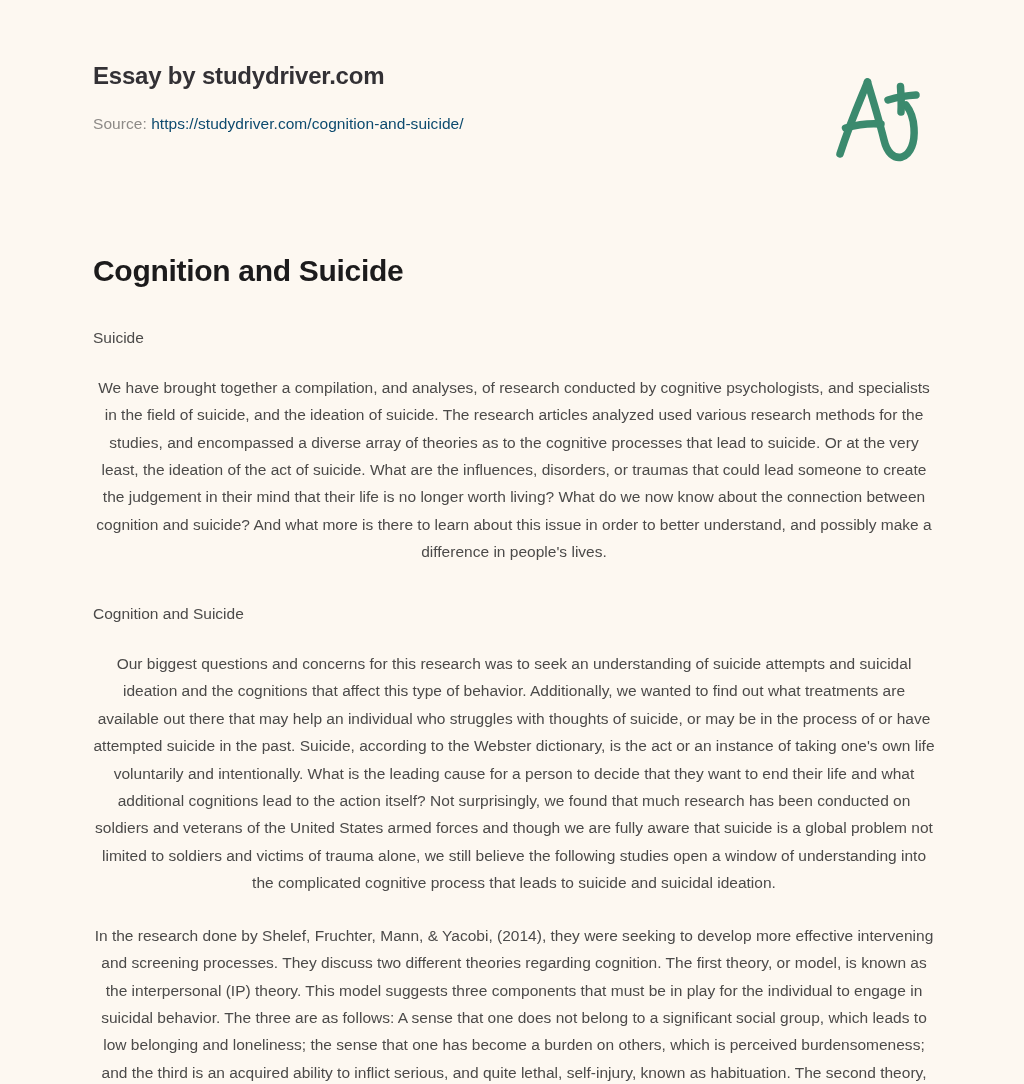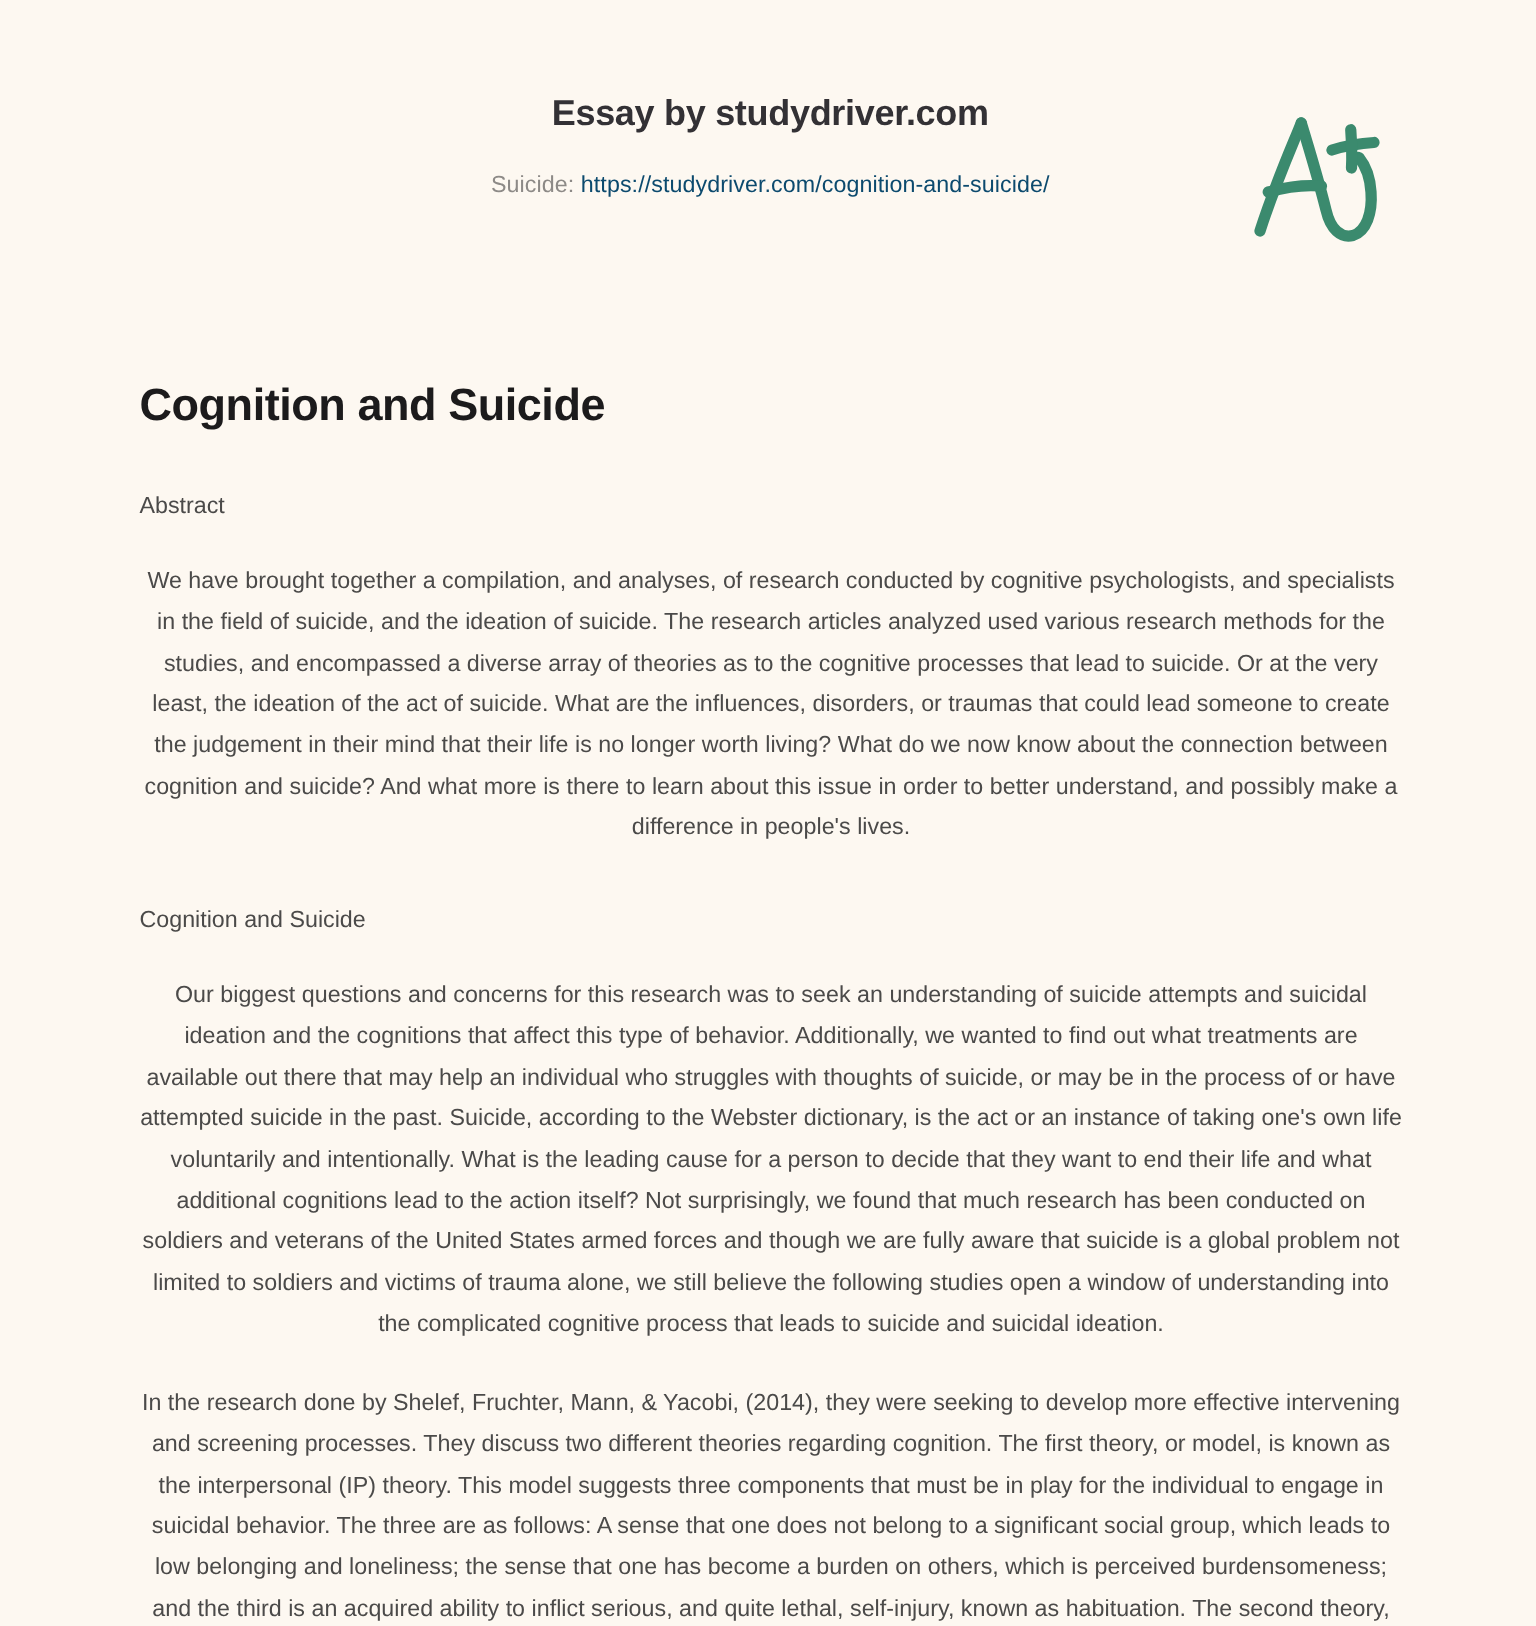--- a/index.html
+++ b/index.html
@@ -23,21 +23,20 @@
     padding: 0;
     position: relative;
   }
 
   
   .header {
     position: relative;
     padding: 62px 90px 0 93px;
     height: 196px;
     box-sizing: border-box;
-    text-align: center;
   }
 
   .site-title {
     font-size: 24px;
     font-weight: bold;
     color: #333135;
     letter-spacing: -0.2px;
     line-height: 1.2;
     margin: 0;
   }
@@ -98,21 +97,21 @@
 </style>
 </head>
 <body>
 
 <div class="page">
 
   <div class="header">
     <div class="site-title">Essay by studydriver.com</div>
 
     <div class="source-line">
-      <span>Suicide: </span><a class="source-link" href="#">https://studydriver.com/cognition-and-suicide/</a>
+      <span>Source: </span><a class="source-link" href="#">https://studydriver.com/cognition-and-suicide/</a>
     </div>
 
     <div class="logo">
       <svg viewBox="0 0 120 120" xmlns="http://www.w3.org/2000/svg">
         <g fill="none" stroke="#3b8a6e" stroke-width="7.5" stroke-linecap="round" stroke-linejoin="round">
 
           <path d="M49.5 24 C44 38, 33 62, 22 96"></path>
 
           <path d="M49.5 24 C55 42, 62 66, 66 82
                    C69 95, 76 101, 84 99
@@ -126,21 +125,21 @@
           <path d="M82.5 28.5 C83 36, 83.5 46, 83 54"></path>
         </g>
       </svg>
     </div>
   </div>
 
   <div class="article">
 
     <h1 class="doc-title">Cognition and Suicide</h1>
 
-    <div class="section-label">Abstract</div>
+    <div class="section-label">Suicide</div>
 
     <p class="body-para">We have brought together a compilation, and analyses, of research conducted by cognitive psychologists, and specialists in the field of suicide, and the ideation of suicide. The research articles analyzed used various research methods for the studies, and encompassed a diverse array of theories as to the cognitive processes that lead to suicide. Or at the very least, the ideation of the act of suicide. What are the influences, disorders, or traumas that could lead someone to create the judgement in their mind that their life is no longer worth living? What do we now know about the connection between cognition and suicide? And what more is there to learn about this issue in order to better understand, and possibly make a difference in people's lives.</p>
 
     <div class="section-label">Cognition and Suicide</div>
 
     <p class="body-para">Our biggest questions and concerns for this research was to seek an understanding of suicide attempts and suicidal ideation and the cognitions that affect this type of behavior. Additionally, we wanted to find out what treatments are available out there that may help an individual who struggles with thoughts of suicide, or may be in the process of or have attempted suicide in the past. Suicide, according to the Webster dictionary, is the act or an instance of taking one's own life voluntarily and intentionally. What is the leading cause for a person to decide that they want to end their life and what additional cognitions lead to the action itself? Not surprisingly, we found that much research has been conducted on soldiers and veterans of the United States armed forces and though we are fully aware that suicide is a global problem not limited to soldiers and victims of trauma alone, we still believe the following studies open a window of understanding into the complicated cognitive process that leads to suicide and suicidal ideation.</p>
 
     <p class="body-para">In the research done by Shelef, Fruchter, Mann, &amp; Yacobi, (2014), they were seeking to develop more effective intervening and screening processes. They discuss two different theories regarding cognition. The first theory, or model, is known as the interpersonal (IP) theory. This model suggests three components that must be in play for the individual to engage in suicidal behavior. The three are as follows: A sense that one does not belong to a significant social group, which leads to low belonging and loneliness; the sense that one has become a burden on others, which is perceived burdensomeness; and the third is an acquired ability to inflict serious, and quite lethal, self-injury, known as habituation. The second theory, or model, is known as the cognitive-deficit model. This model proposes that persons with difficulties in problem solving will find it harder to decide on effective solutions to situations that are life threatening while experiencing stress. Especially if they are emotionally sensitive at the time. Consequently, the individual might become overwhelmed by hopelessness and helplessness,</p>
 
   </div>

